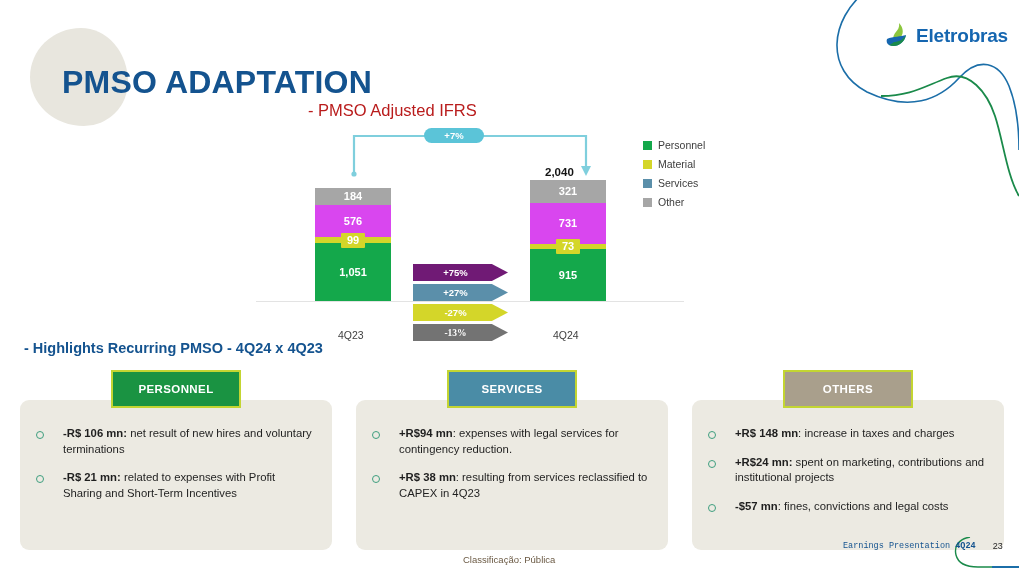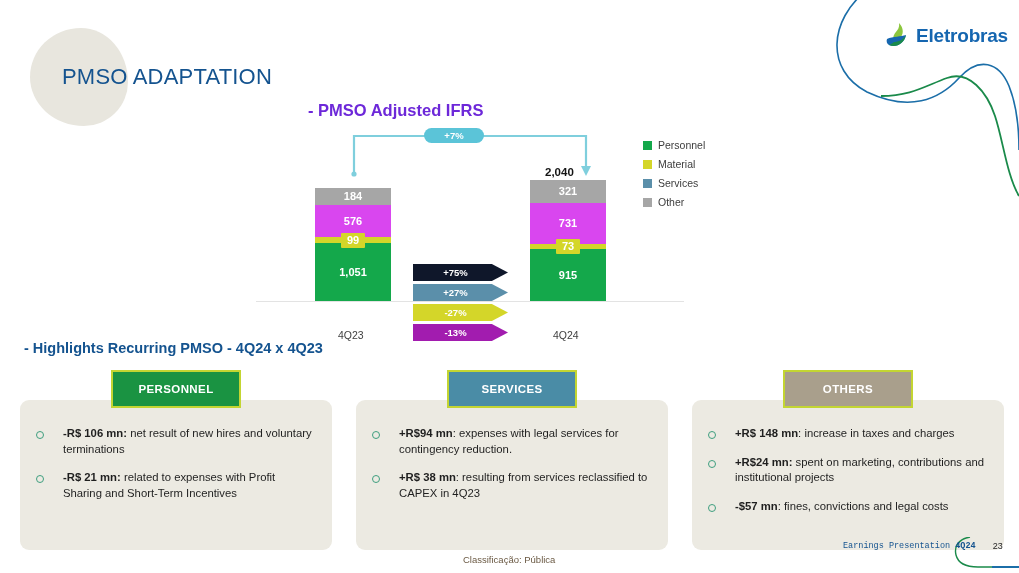--- a/index.html
+++ b/index.html
@@ -18,25 +18,25 @@
   .deco-curves{position:absolute;right:0;top:0;width:200px;height:200px;z-index:0;}
 
   
   .logo{position:absolute;left:884px;top:22px;display:flex;align-items:center;gap:6px;z-index:5;}
   .logo-mark{width:26px;height:28px;position:relative;flex:none;}
   .logo-text{font-size:19px;font-weight:700;color:#1566b0;letter-spacing:-.2px;font-family:"Liberation Sans", sans-serif;}
 
   
   .page-title{
     position:absolute;left:62px;top:64px;z-index:3;
-    font-size:22px;font-weight:400;color:#14538f;letter-spacing:.2px;
+    font-size:32px;font-weight:700;color:#14538f;letter-spacing:.2px;
   }
   .sub-title{
     position:absolute;left:308px;top:101px;z-index:3;
-    font-size:16.5px;font-weight:700;color:#6d28d9;
+    font-size:16.5px;font-weight:400;color:#b91c1c;
   }
 
   
   .chart{position:absolute;left:250px;top:128px;width:440px;height:195px;}
   .growth-connector{position:absolute;left:0;top:0;width:440px;height:50px;}
   .growth-badge{
     position:absolute;left:174px;top:0px;width:60px;height:15px;
     background:#5bc4d8;border-radius:8px;color:#ffffff;
     font-size:9.5px;font-weight:700;display:flex;align-items:center;justify-content:center;
   }
@@ -68,24 +68,24 @@
   .cat{position:absolute;top:178px;font-size:10.5px;color:#404040;margin-top:23px;}
   .cat-left{left:88px;}
   .cat-right{left:303px;}
 
   .deltas{position:absolute;left:163px;top:78px;width:95px;}
   .delta{
     height:17px;margin-bottom:3px;position:relative;
     display:flex;align-items:center;justify-content:center;
   }
   .delta span{font-size:9.5px;font-weight:700;color:#ffffff;position:relative;left:-5px;}
-  .d-other{background:#0f172a;clip-path:polygon(0 0,83% 0,100% 50%,83% 100%,0 100%);}
+  .d-other{background:#701a75;clip-path:polygon(0 0,83% 0,100% 50%,83% 100%,0 100%);}
   .d-services{background:#5b8faa;clip-path:polygon(0 0,83% 0,100% 50%,83% 100%,0 100%);}
   .d-material{background:#d4d629;clip-path:polygon(0 0,83% 0,100% 50%,83% 100%,0 100%);}
-  .d-personnel{background:#a21caf;clip-path:polygon(0 0,83% 0,100% 50%,83% 100%,0 100%);}
+  .d-personnel{background:#737373;clip-path:polygon(0 0,83% 0,100% 50%,83% 100%,0 100%);font-family:Liberation Serif, serif;}
 
   
   .legend{position:absolute;left:643px;top:139px;}
   .legend-item{display:flex;align-items:center;gap:6px;margin-bottom:7px;}
   .legend-swatch{width:9px;height:9px;flex:none;}
   .legend-label{font-size:10.5px;color:#3d3d3d;}
 
   
   .hl-title{
     position:absolute;left:24px;top:340px;

